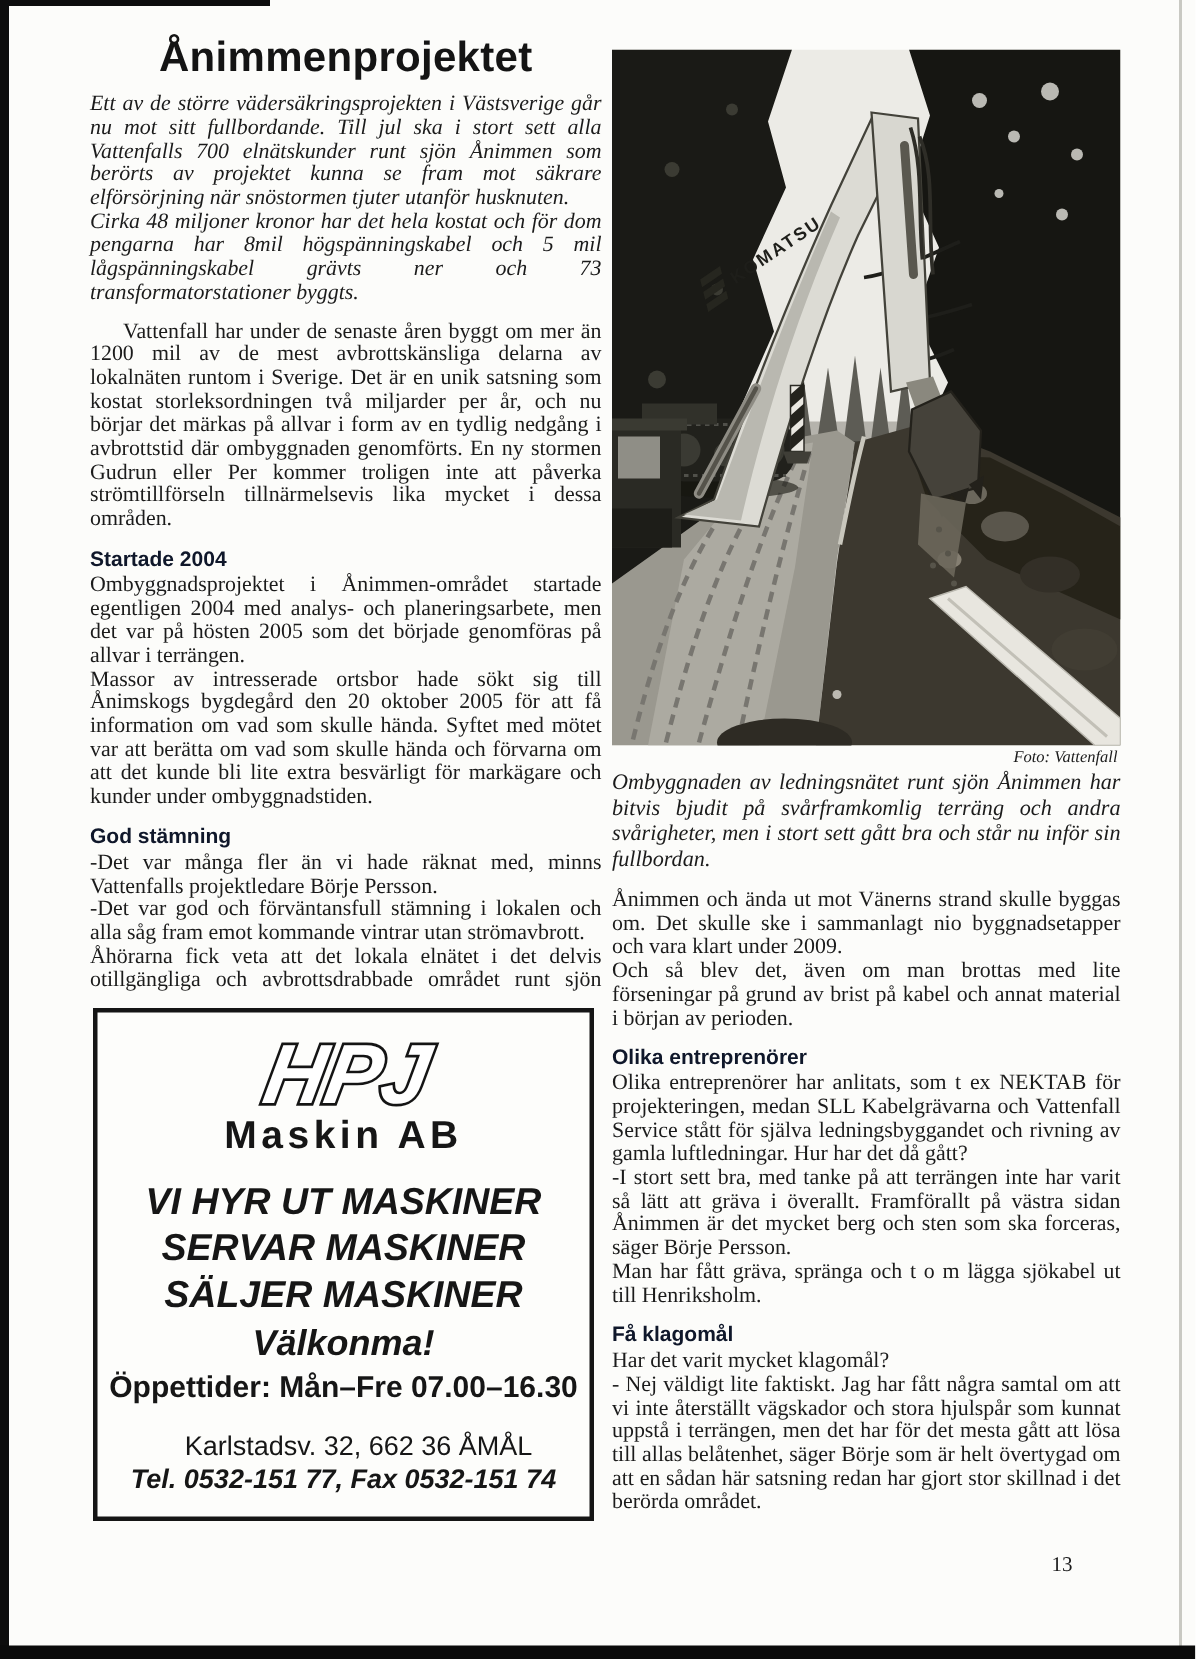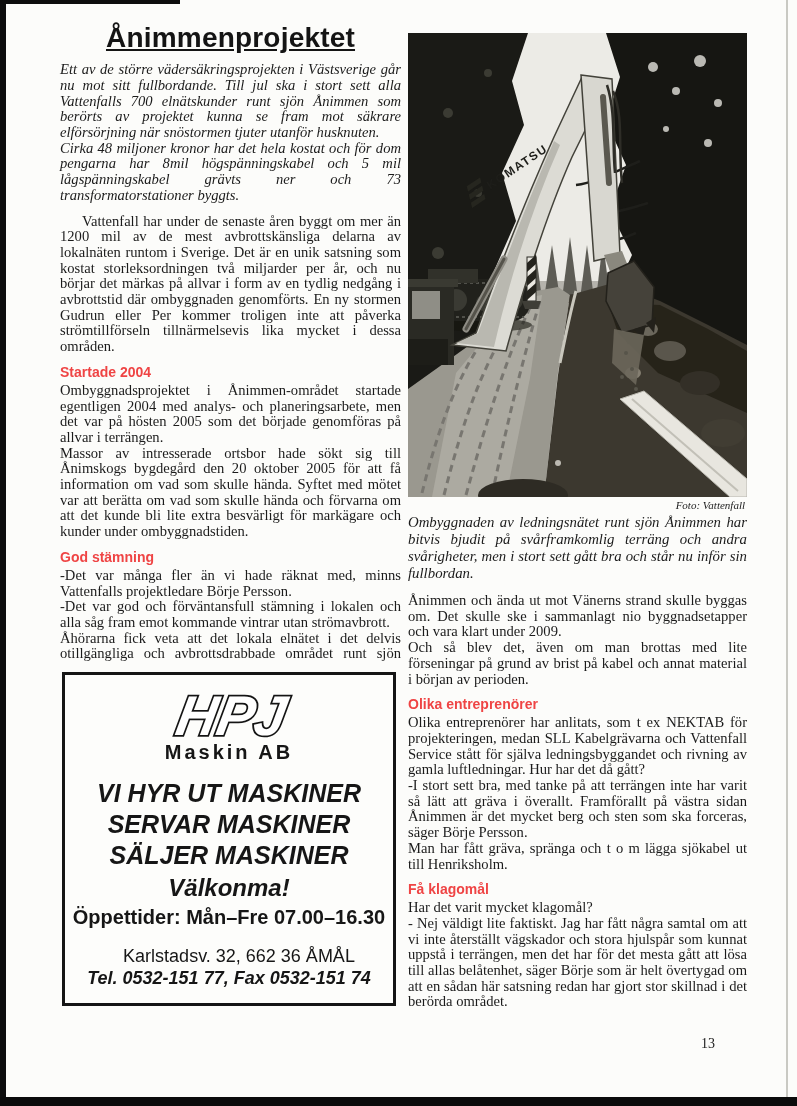--- a/index.html
+++ b/index.html
@@ -14,52 +14,52 @@
   .edge-top    { position:absolute; left:0; top:0; width:180px; height:4px; background:#0d0d0d; }
   .edge-bottom { position:absolute; left:0; bottom:0; width:797px; height:9px; background:#0b0b0b; }
   .edge-right  { position:absolute; left:786px; top:0; width:2px; height:1106px; background:#c9c9c3; }
 
   .col-left  { position:absolute; left:60px;  top:22px; width:341px; }
   .col-right { position:absolute; left:408px; top:33px; width:339px; }
 
   .title {
     font-family:"Liberation Sans", sans-serif; font-weight:bold;
     font-size:28px; line-height:1.15; text-align:center;
-    margin:0 0 8px 0; letter-spacing:.2px; color:#141414;text-decoration:underline;
+    margin:0 0 8px 0; letter-spacing:.2px; color:#141414;
   }
   p.body, .intro p {
     font-size:14.6px; line-height:15.7px; text-align:justify; margin:0;
   }
   .intro p { font-style:italic; }
   .indent { text-indent:22px; margin-top:10px !important; }
   .justify-last { text-align-last:justify; }
   h2.subhead {
     font-family:"Liberation Sans", sans-serif; font-size:14px; line-height:17px;
-    margin:9px 0 2px 0; color:#ef4444;
+    margin:9px 0 2px 0; color:#0f172a;
   }
 
   
   figure.photo { margin:0; width:339px; height:464px; }
   .credit {
     font-style:italic; font-size:11px; text-align:right;
     margin:2px 2px 3px 0;
   }
   .caption {
     font-style:italic; font-size:14.8px; line-height:17px;
     text-align:justify; margin:0 0 11px 0;
   }
 
   
   .ad {
     margin:10px 0 0 2px; width:328px; border:3px solid #151515;
     background:#fdfdfb; text-align:center; padding:10px 0 14px 0;
     font-family:"Liberation Sans", sans-serif; color:#161616;
   }
   .ad-logo-svg { display:block; margin:0 auto; }
-  .ad-logo-sub { font-size:20px; font-weight:bold; letter-spacing:3px; margin-top:-6px; }
+  .ad-logo-sub { font-size:26px; font-weight:bold; letter-spacing:3px; margin-top:-6px; }
   .ad-line    { font-size:25px; font-weight:bold; font-style:italic; line-height:1.24; }
   .ad-lines   { margin-top:14px; }
   .ad-welcome { font-size:24px; font-weight:bold; font-style:italic; margin-top:3px; }
   .ad-hours   { font-size:20px; font-weight:bold; margin-top:4px; }
   .ad-address { font-size:18px; margin-top:17px;padding-left:20px; }
   .ad-phone   { font-size:18px; font-weight:bold; margin-top:1px;font-style:italic; }
 
   .page-number {
     position:absolute; left:696px; top:1036px; width:24px; text-align:center;
     font-size:14px; font-family:"Liberation Serif", serif;

